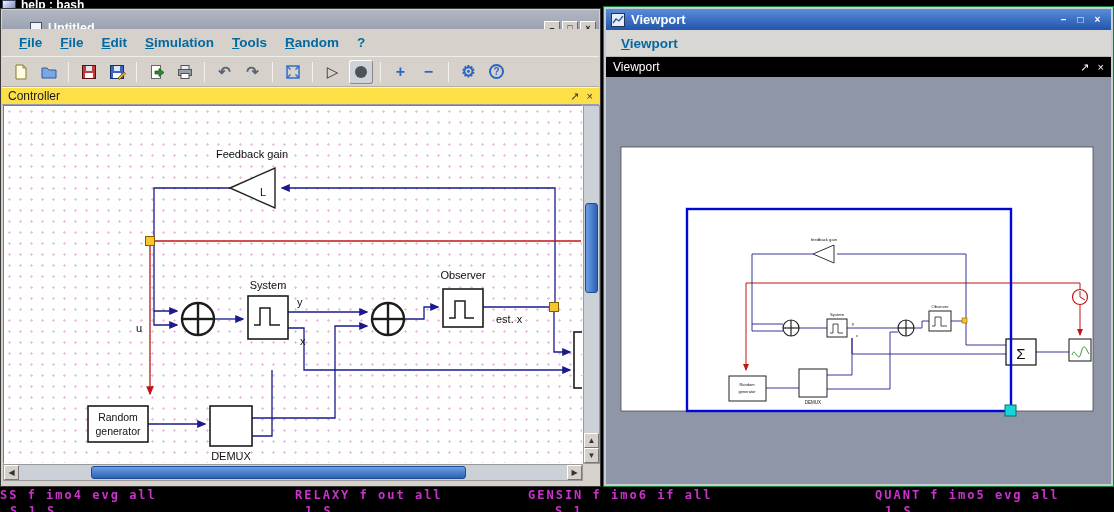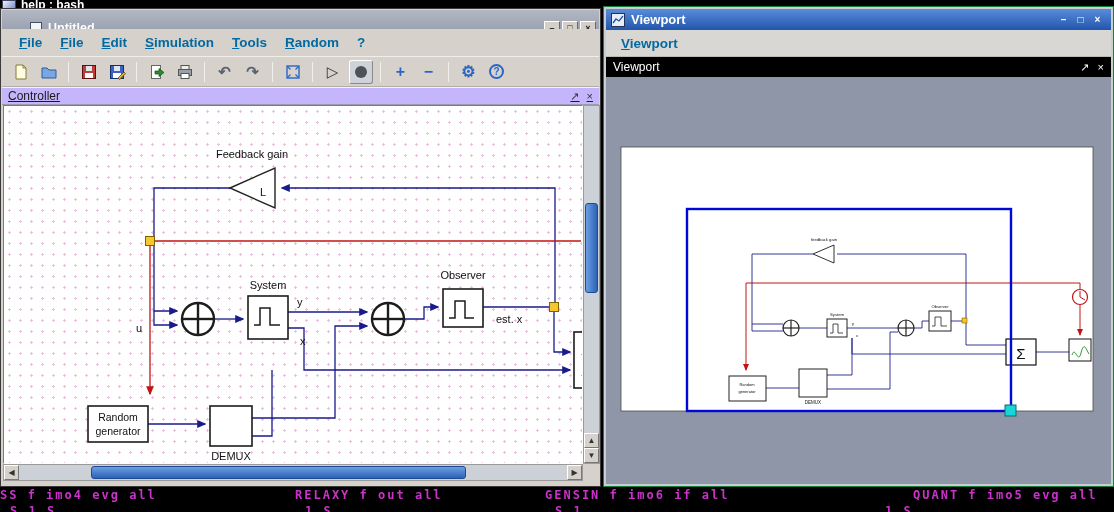--- a/index.html
+++ b/index.html
@@ -39,23 +39,23 @@
   .tbtn { width:25px; height:24px; display:flex; align-items:center; justify-content:center; }
   .tsep { width:1px; height:20px; background:#a6a29a; border-right:1px solid #f2f0ea; margin:0 4px; }
   .tglyph { font-size:15px; color:#5a6370; font-weight:bold; }
   .tglyph-blue { font-size:16px; color:#2a66c8; font-weight:bold; }
   .play-glyph { font-size:15px; color:#333; }
   .stop-wrap { width:24px; height:24px; border:1px solid; border-color:#fff #8a8a8a #8a8a8a #fff;
     background:#cfd3d9; border-radius:3px; display:flex; align-items:center; justify-content:center; }
   .stop-circle { width:12px; height:12px; border-radius:50%; background:#4c525a; }
   .help-circ { width:15px; height:15px; border:2px solid #2a66c8; border-radius:50%;
     color:#2a66c8; font-weight:bold; font-size:10px; line-height:11px; text-align:center; }
-  .ephead { position:absolute; left:1px; top:78px; right:1px; height:18px; background:#c4b5fd;
+  .ephead { position:absolute; left:1px; top:78px; right:1px; height:18px; background:#fde047;
     border-top:1px solid #f4f2f8; border-bottom:1px solid #9d9aae; font-size:12px;
-    color:#1a1a1a; line-height:16px; padding:0 6px; display:flex; align-items:center;text-decoration:underline; }
+    color:#1a1a1a; line-height:16px; padding:0 6px; display:flex; align-items:center; }
   .ephead .sp { flex:1; }
   .ph-ic { font-size:11px; color:#333; margin-left:7px; }
   .ecanvas { position:absolute; left:2px; top:96px; width:580px; height:359px; background:#fff;
     background-image:radial-gradient(#e7c0e2 1px, rgba(0,0,0,0) 1.3px);
     background-size:11px 11px; border:1px solid; border-color:#7d7d7d #fff #fff #7d7d7d;
     overflow:hidden; }
   .ecanvas svg { position:absolute; left:0; top:0; }
 
   .evscroll { position:absolute; left:582px; top:96px; width:17px; height:359px;
     background:#ccd0d7; border:1px solid #9a9a9a; }
@@ -91,22 +91,22 @@
 
   text { font-family:"Liberation Sans",sans-serif; fill:#111; }
 </style>
 </head>
 <body>
 
 <div class="term-icon"></div>
 <div class="term-title">help : bash</div>
 <div class="trow" style="left:0; top:488px;">SS f imo4 evg all</div>
 <div class="trow" style="left:295px; top:488px;text-align:right;">RELAXY f out all</div>
-<div class="trow" style="left:545px; top:488px;">GENSIN f imo6 if all</div>
-<div class="trow" style="left:875px; top:488px;margin-left:38px;">QUANT f imo5 evg all</div>
+<div class="trow" style="left:528px; top:488px;">GENSIN f imo6 if all</div>
+<div class="trow" style="left:875px; top:488px;">QUANT f imo5 evg all</div>
 <div class="trow" style="left:10px; top:504px;">S 1 S</div>
 <div class="trow" style="left:305px; top:504px;">1 S</div>
 <div class="trow" style="left:555px; top:504px;">S 1</div>
 <div class="trow" style="left:885px; top:504px;">1 S</div>
 
 <div class="win" id="editor-win">
   <div class="etitle">
     <span class="etitle-doc"></span>
     <span>Untitled</span>
     <span class="ebtns">

